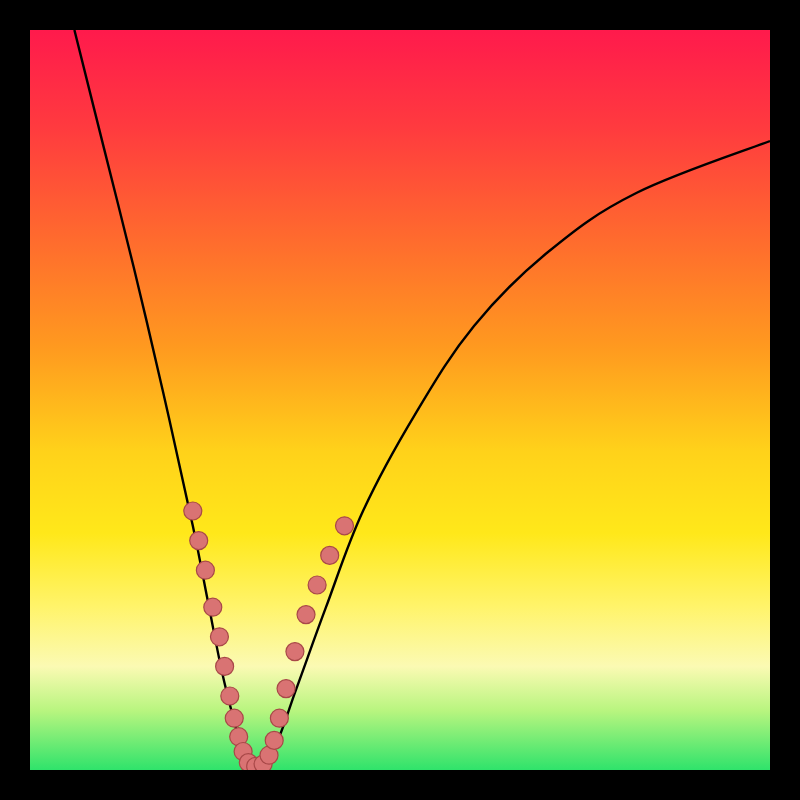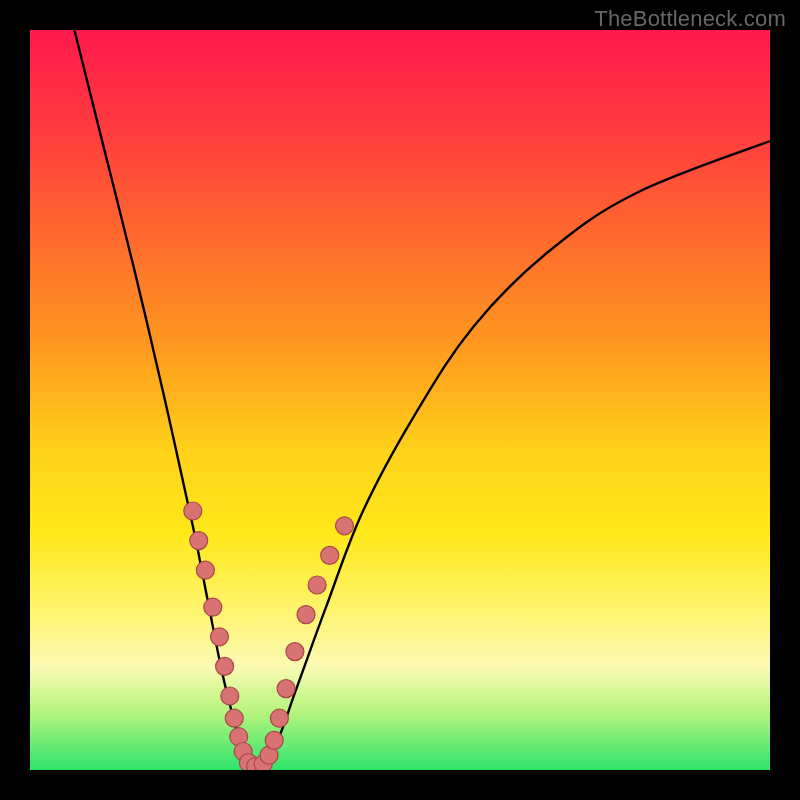--- a/index.html
+++ b/index.html
@@ -52,21 +52,20 @@
     top: 0;
     width: 740px;
     height: 740px;
   }
 </style>
 </head>
 <body>
 
 <div class="outer">
 
-  <div class="watermark">TheBottleneck.com</div>
 
   <div class="plot">
     <svg class="curves" viewBox="0 0 740 740" preserveAspectRatio="none">
       <g>
         <path fill="none" stroke="#000000" stroke-width="2.4" d="M 44.4 0 C 49.728 21.311999999999994, 63.344 75.77599999999998, 74 118.39999999999998 C 84.656 161.02399999999997, 92.94400000000002 192.84399999999997, 103.60000000000001 236.79999999999995 C 114.256 280.756, 122.54399999999998 315.97999999999996, 133.2 362.59999999999997 C 143.856 409.21999999999997, 154.80800000000002 458.50399999999996, 162.8 495.79999999999995 C 170.792 533.096, 172.272 543.16, 177.6 569.8 C 182.928 596.4399999999999, 187.072 619.824, 192.4 643.8 C 197.728 667.776, 203.204 687.016, 207.20000000000002 703 C 211.19600000000003 718.984, 211.936 725.94, 214.6 732.6 C 217.26399999999998 739.26, 220.668 738.668, 222 740"></path>
         <path fill="none" stroke="#000000" stroke-width="2.4" d="M 222 740 C 225.996 736.004, 236.20800000000003 732.452, 244.20000000000002 717.8 C 252.192 703.1479999999999, 257.07599999999996 683.908, 266.4 658.6 C 275.724 633.292, 284.012 609.168, 296 577.2 C 307.988 545.2320000000001, 317.016 515.6320000000001, 333 481 C 348.984 446.368, 364.82 418.1, 384.8 384.8 C 404.78000000000003 351.5, 420.024 325.304, 444 296 C 467.976 266.696, 488.696 245.976, 518 222 C 547.304 198.024, 566.8399999999999 182.77999999999994, 606.8 162.79999999999995 C 646.76 142.81999999999996, 716.024 120.32399999999998, 740 111"></path>
       </g>
       <g>
           <circle cx="162.8" cy="481" r="9" fill="#d97373" stroke="#a84848" stroke-width="1.2"></circle>
           <circle cx="168.72" cy="510.6" r="9" fill="#d97373" stroke="#a84848" stroke-width="1.2"></circle>

